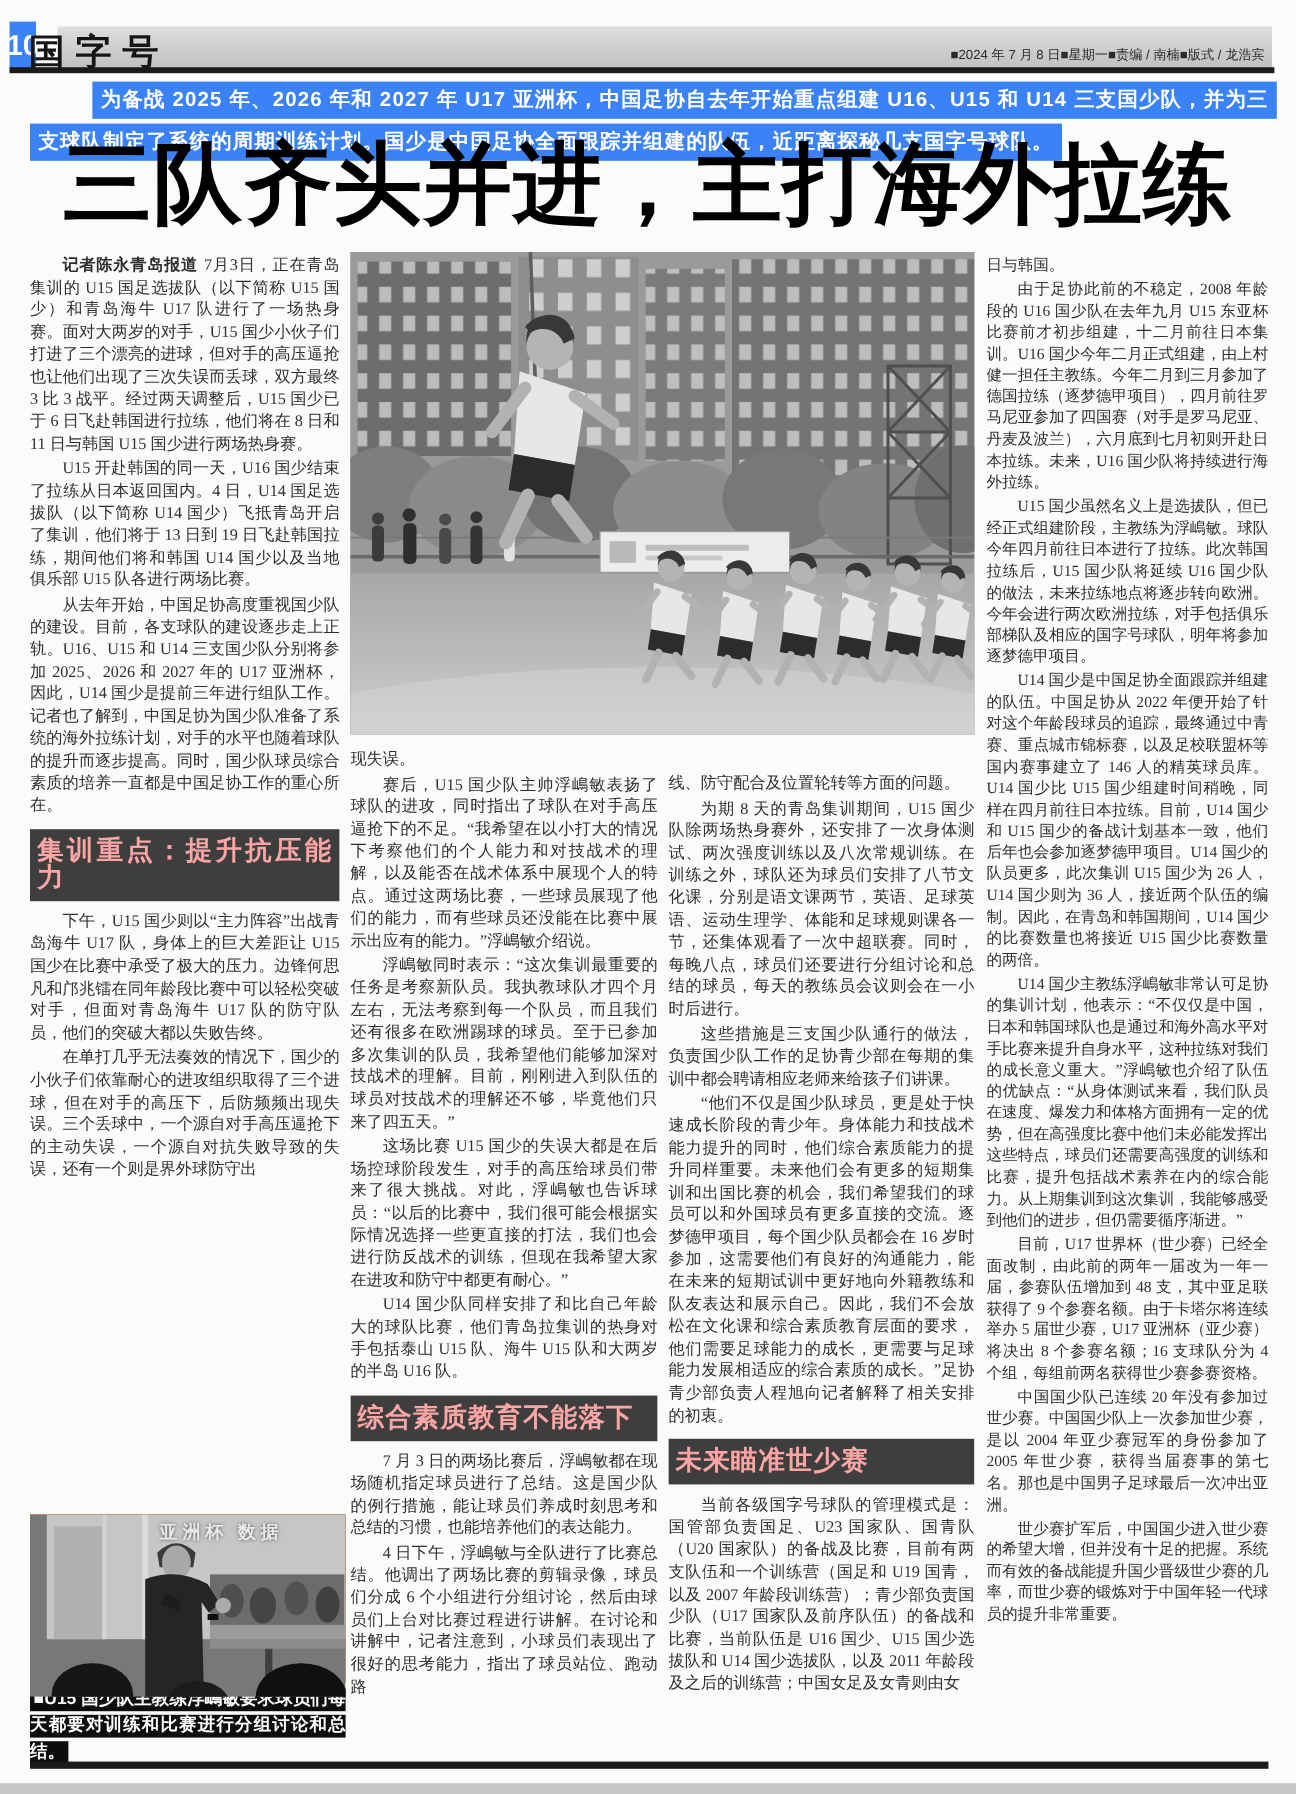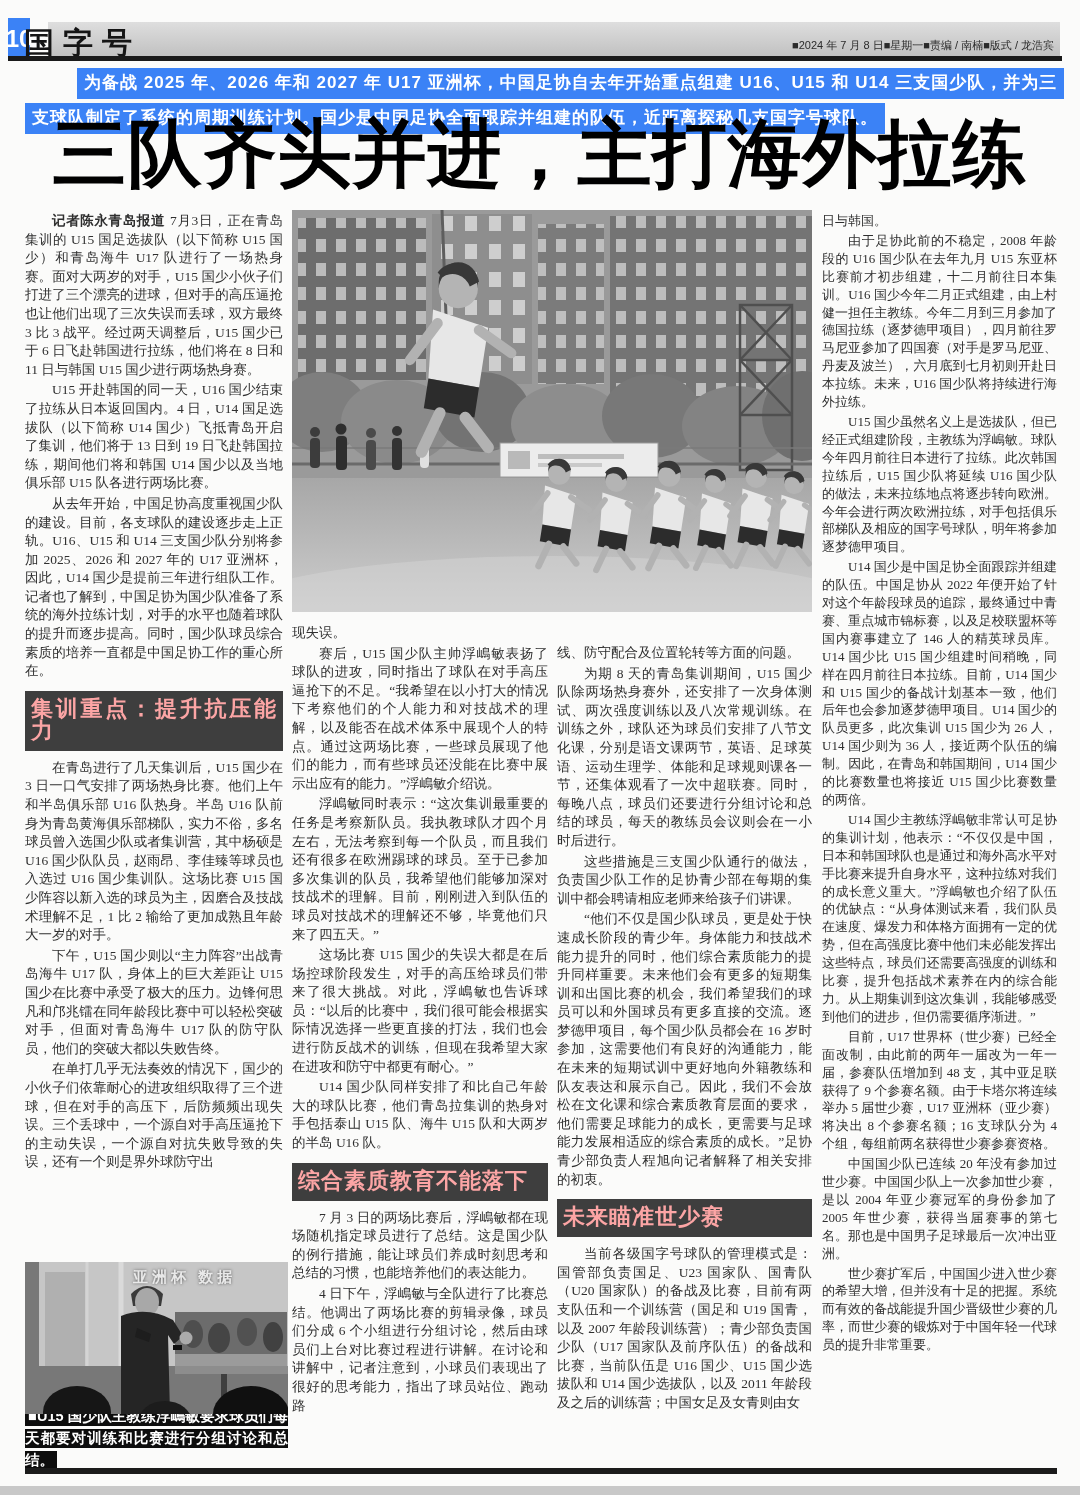--- a/index.html
+++ b/index.html
@@ -161,21 +161,20 @@
   <div class="col" id="col1">
     <div>
 
     <p class="para"><b class="plead">记者陈永青岛报道</b><span>7月3日，正在青岛集训的 U15 国足选拔队（以下简称 U15 国少）和青岛海牛 U17 队进行了一场热身赛。面对大两岁的对手，U15 国少小伙子们打进了三个漂亮的进球，但对手的高压逼抢也让他们出现了三次失误而丢球，双方最终 3 比 3 战平。经过两天调整后，U15 国少已于 6 日飞赴韩国进行拉练，他们将在 8 日和 11 日与韩国 U15 国少进行两场热身赛。</span></p>
         <p class="para"><span>U15 开赴韩国的同一天，U16 国少结束了拉练从日本返回国内。4 日，U14 国足选拔队（以下简称 U14 国少）飞抵青岛开启了集训，他们将于 13 日到 19 日飞赴韩国拉练，期间他们将和韩国 U14 国少以及当地俱乐部 U15 队各进行两场比赛。</span></p>
         <p class="para"><span>从去年开始，中国足协高度重视国少队的建设。目前，各支球队的建设逐步走上正轨。U16、U15 和 U14 三支国少队分别将参加 2025、2026 和 2027 年的 U17 亚洲杯，因此，U14 国少是提前三年进行组队工作。记者也了解到，中国足协为国少队准备了系统的海外拉练计划，对手的水平也随着球队的提升而逐步提高。同时，国少队球员综合素质的培养一直都是中国足协工作的重心所在。</span></p>
       </div>
     <h2 class="subhead">集训重点：提升抗压能力</h2>
     <div>
 
-    <p class="para"><span>在青岛进行了几天集训后，U15 国少在 3 日一口气安排了两场热身比赛。他们上午和半岛俱乐部 U16 队热身。半岛 U16 队前身为青岛黄海俱乐部梯队，实力不俗，多名球员曾入选国少队或者集训营，其中杨硕是 U16 国少队队员，赵雨昂、李佳臻等球员也入选过 U16 国少集训队。这场比赛 U15 国少阵容以新入选的球员为主，因磨合及技战术理解不足，1 比 2 输给了更加成熟且年龄大一岁的对手。</span></p>
         <p class="para"><span>下午，U15 国少则以“主力阵容”出战青岛海牛 U17 队，身体上的巨大差距让 U15 国少在比赛中承受了极大的压力。边锋何思凡和邝兆镭在同年龄段比赛中可以轻松突破对手，但面对青岛海牛 U17 队的防守队员，他们的突破大都以失败告终。</span></p>
         <p class="para"><span>在单打几乎无法奏效的情况下，国少的小伙子们依靠耐心的进攻组织取得了三个进球，但在对手的高压下，后防频频出现失误。三个丢球中，一个源自对手高压逼抢下的主动失误，一个源自对抗失败导致的失误，还有一个则是界外球防守出</span></p>
       </div>
   </div>
 
   <div class="col" id="col2">
     <div>
 
     <p class="para flush"><span>现失误。</span></p>
         <p class="para"><span>赛后，U15 国少队主帅浮嶋敏表扬了球队的进攻，同时指出了球队在对手高压逼抢下的不足。“我希望在以小打大的情况下考察他们的个人能力和对技战术的理解，以及能否在战术体系中展现个人的特点。通过这两场比赛，一些球员展现了他们的能力，而有些球员还没能在比赛中展示出应有的能力。”浮嶋敏介绍说。</span></p>

